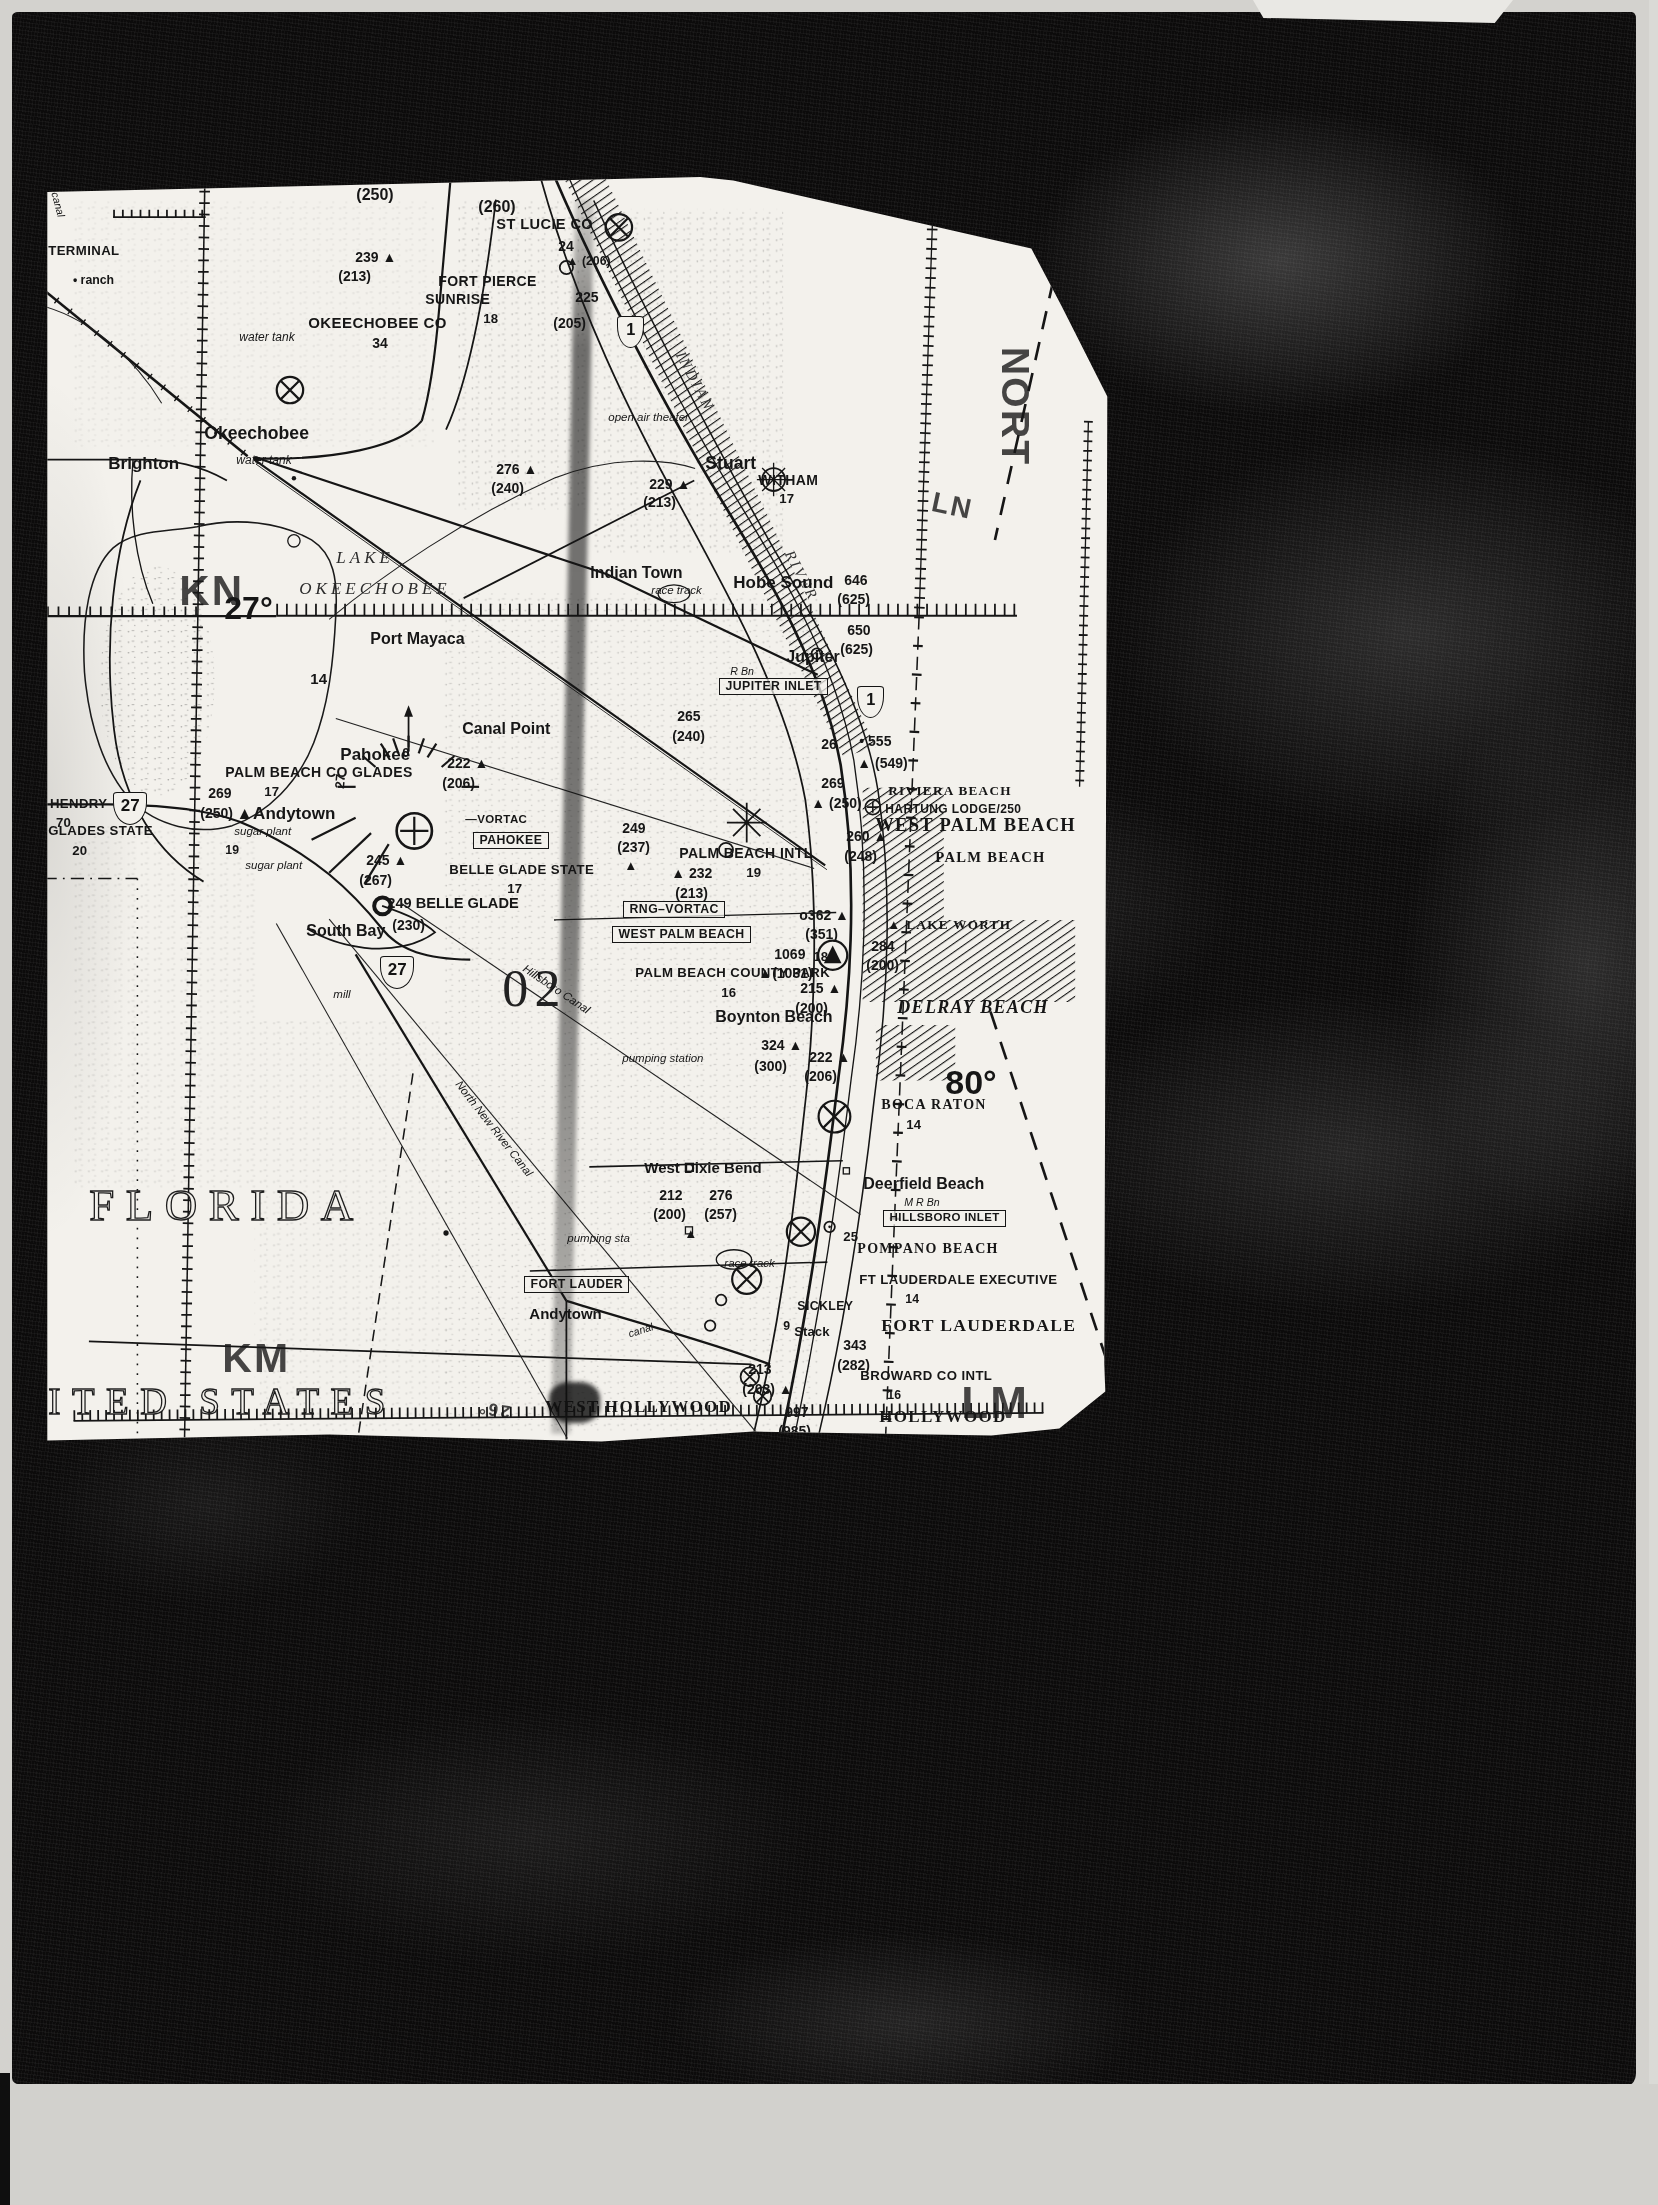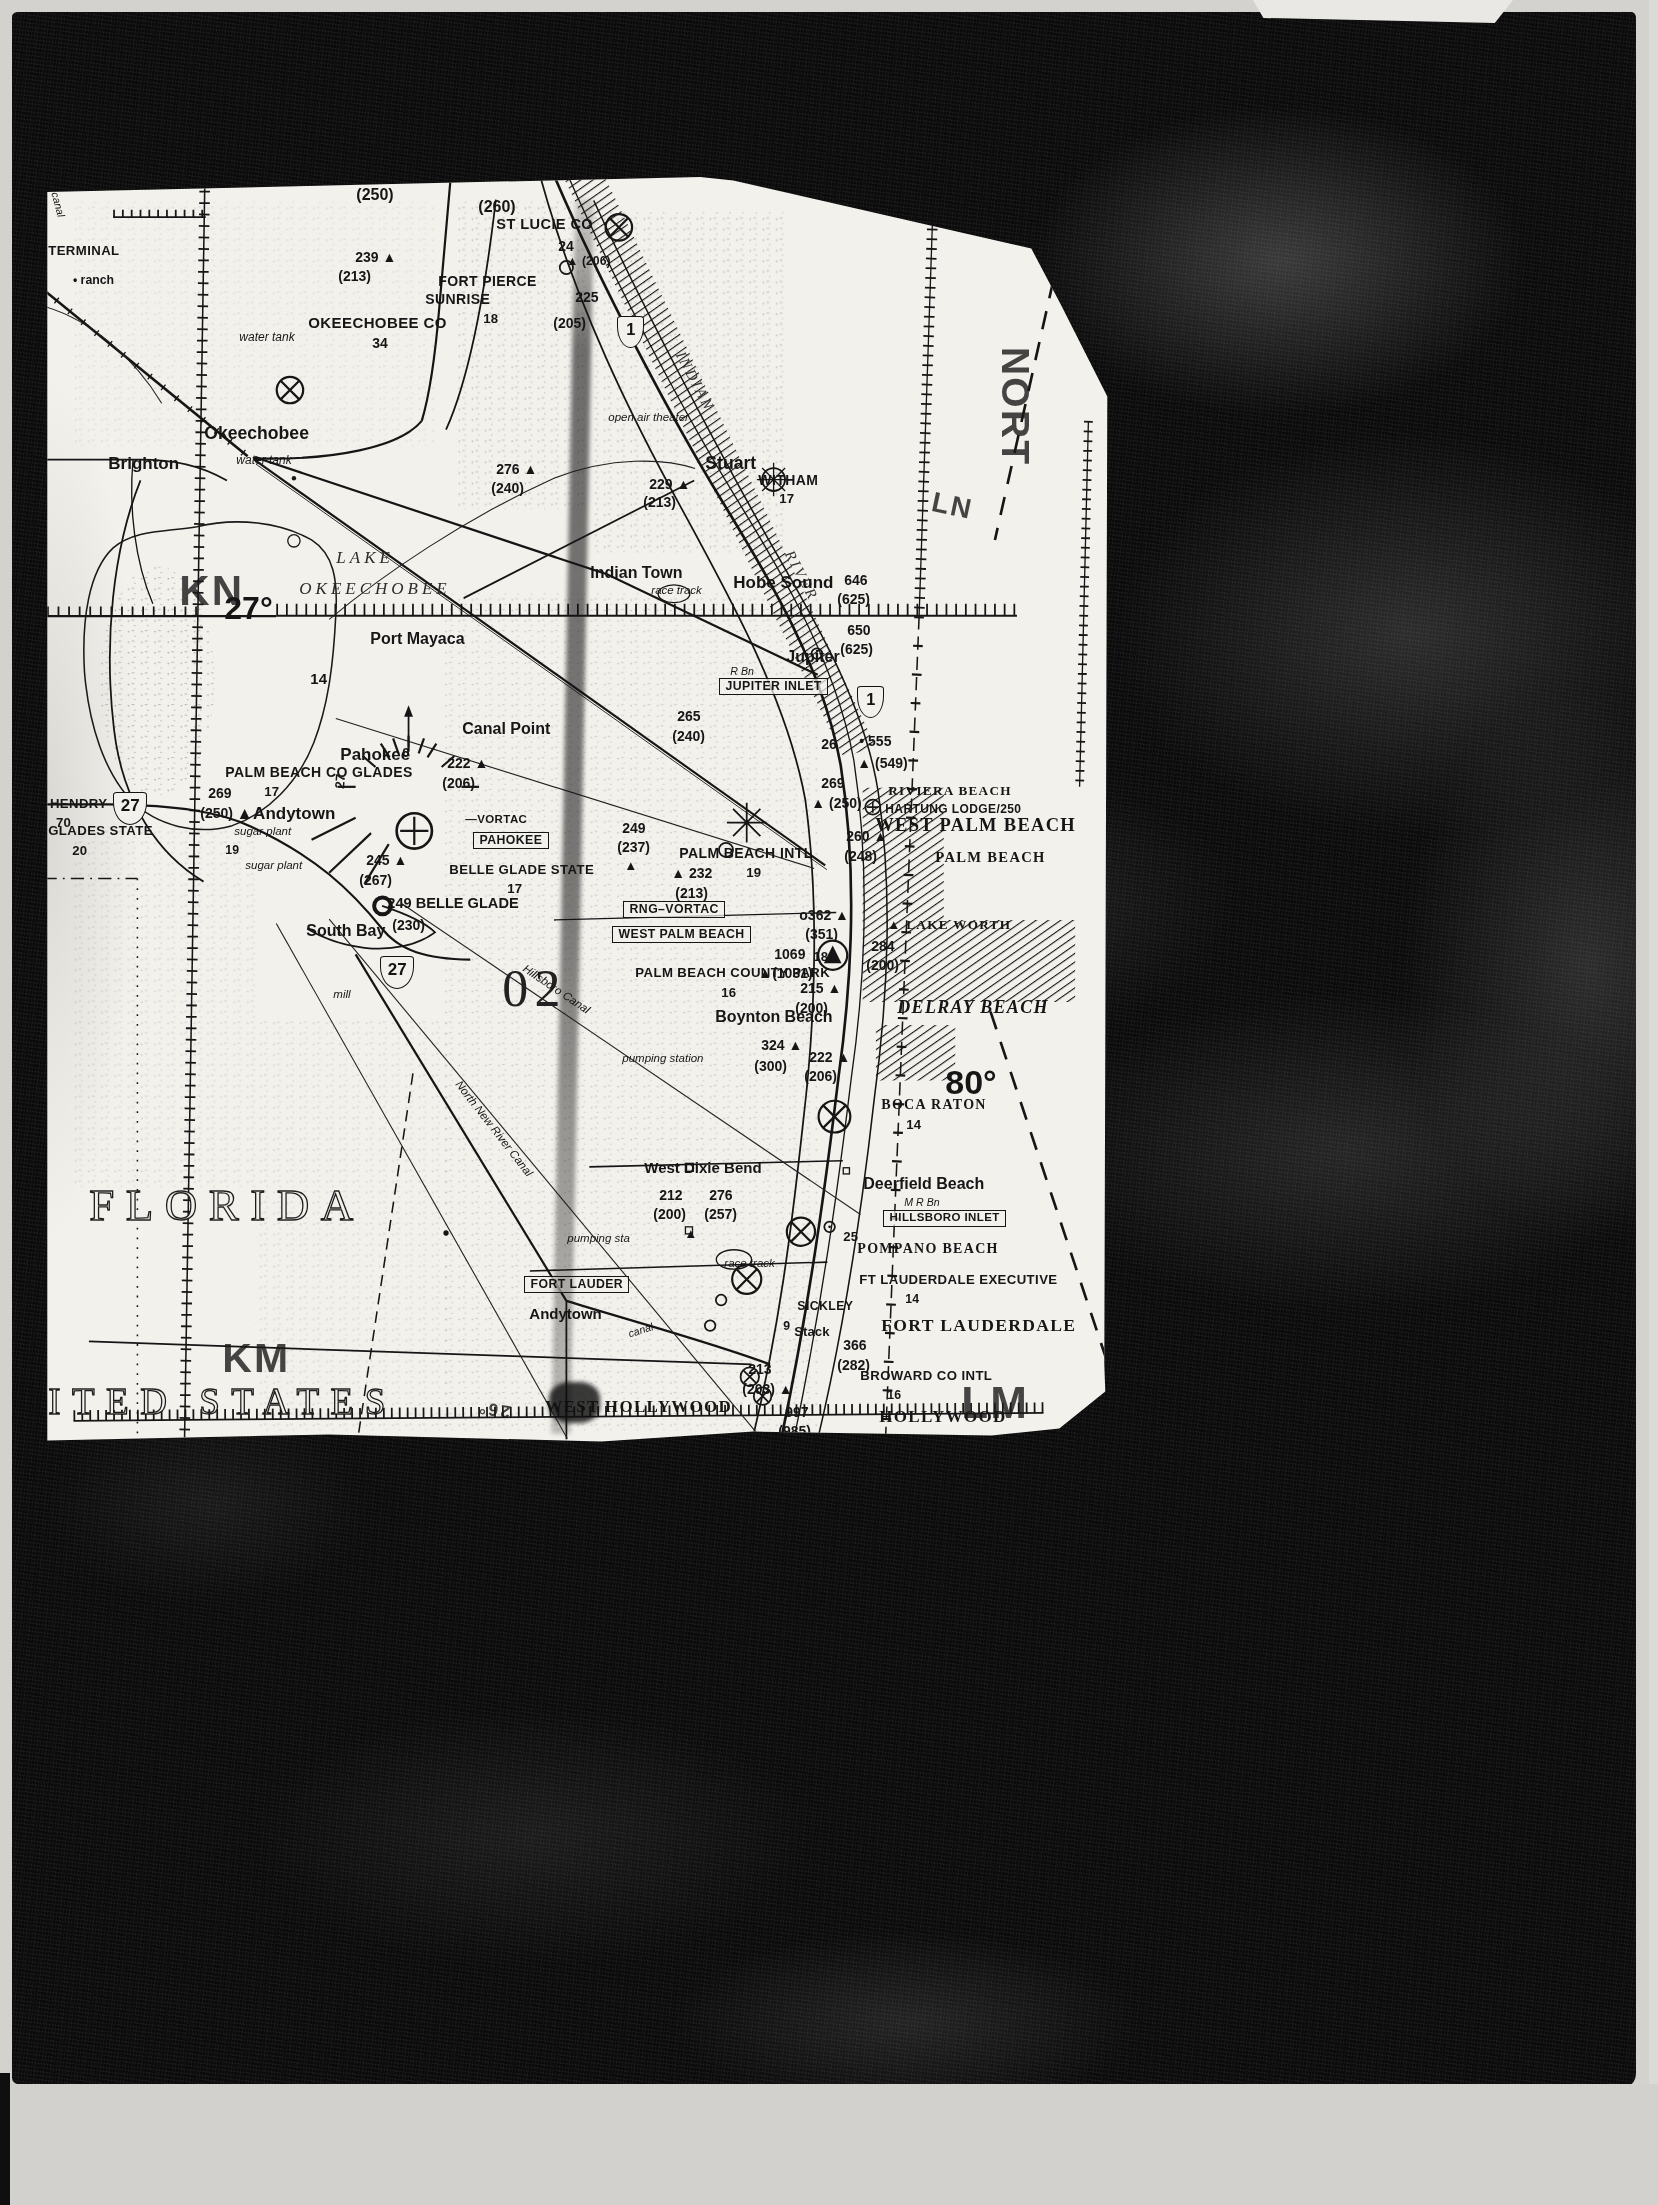--- a/index.html
+++ b/index.html
@@ -412,21 +412,21 @@
         <span class="lbl apt" style="left: 812px; top: 1099px; font-size: 13.2px;">FT LAUDERDALE EXECUTIVE</span>
         <span class="lbl apt" style="left: 750px; top: 1126px; font-size: 12.3px;">SICKLEY</span>
         <span class="lbl num" style="left: 858px; top: 1119px; font-size: 12.3px;">14</span>
         <span class="lbl num" style="left: 736px; top: 1146px; font-size: 12.3px;">9</span>
         <span class="lbl boxed apt" style="left: 477px; top: 1102px; font-size: 12.3px;">FORT LAUDER</span>
         <span class="lbl town" style="left: 482px; top: 1132px; font-size: 15px;">Andytown</span>
         <span class="lbl minor" style="left: 580px; top: 1155px; font-size: 10.6px; transform: rotate(-18deg);">canal</span>
         <span class="lbl minor" style="left: 520px; top: 1059px; font-size: 11.5px;">pumping sta</span>
         <span class="lbl town" style="left: 747px; top: 1151px; font-size: 13.2px;">Stack</span>
         <span class="lbl city" style="left: 834px; top: 1143px; font-size: 17.6px;">FORT LAUDERDALE</span>
-        <span class="lbl num" style="left: 796px; top: 1164px; font-size: 14px;">366</span>
+        <span class="lbl num" style="left: 796px; top: 1164px; font-size: 14px;">343</span>
         <span class="lbl num" style="left: 790px; top: 1184px; font-size: 14px;">(282)</span>
         <span class="lbl num" style="left: 701px; top: 1188px; font-size: 14px;">213</span>
         <span class="lbl num" style="left: 695px; top: 1208px; font-size: 14px;">(203) ▲</span>
         <span class="lbl apt" style="left: 813px; top: 1195px; font-size: 13.2px;">BROWARD CO INTL</span>
         <span class="lbl num" style="left: 840px; top: 1215px; font-size: 12.3px;">16</span>
         <span class="lbl city" style="left: 498px; top: 1224px; font-size: 17px;">WEST HOLLYWOOD</span>
         <span class="lbl num" style="left: 738px; top: 1231px; font-size: 14px;">997</span>
         <span class="lbl num" style="left: 731px; top: 1250px; font-size: 14px;">(985)</span>
         <span class="lbl city" style="left: 832px; top: 1234px; font-size: 17px;">HOLLYWOOD</span>
         <span class="lbl reg" style="left: 914px; top: 1207px; font-size: 44px;">LM</span>

